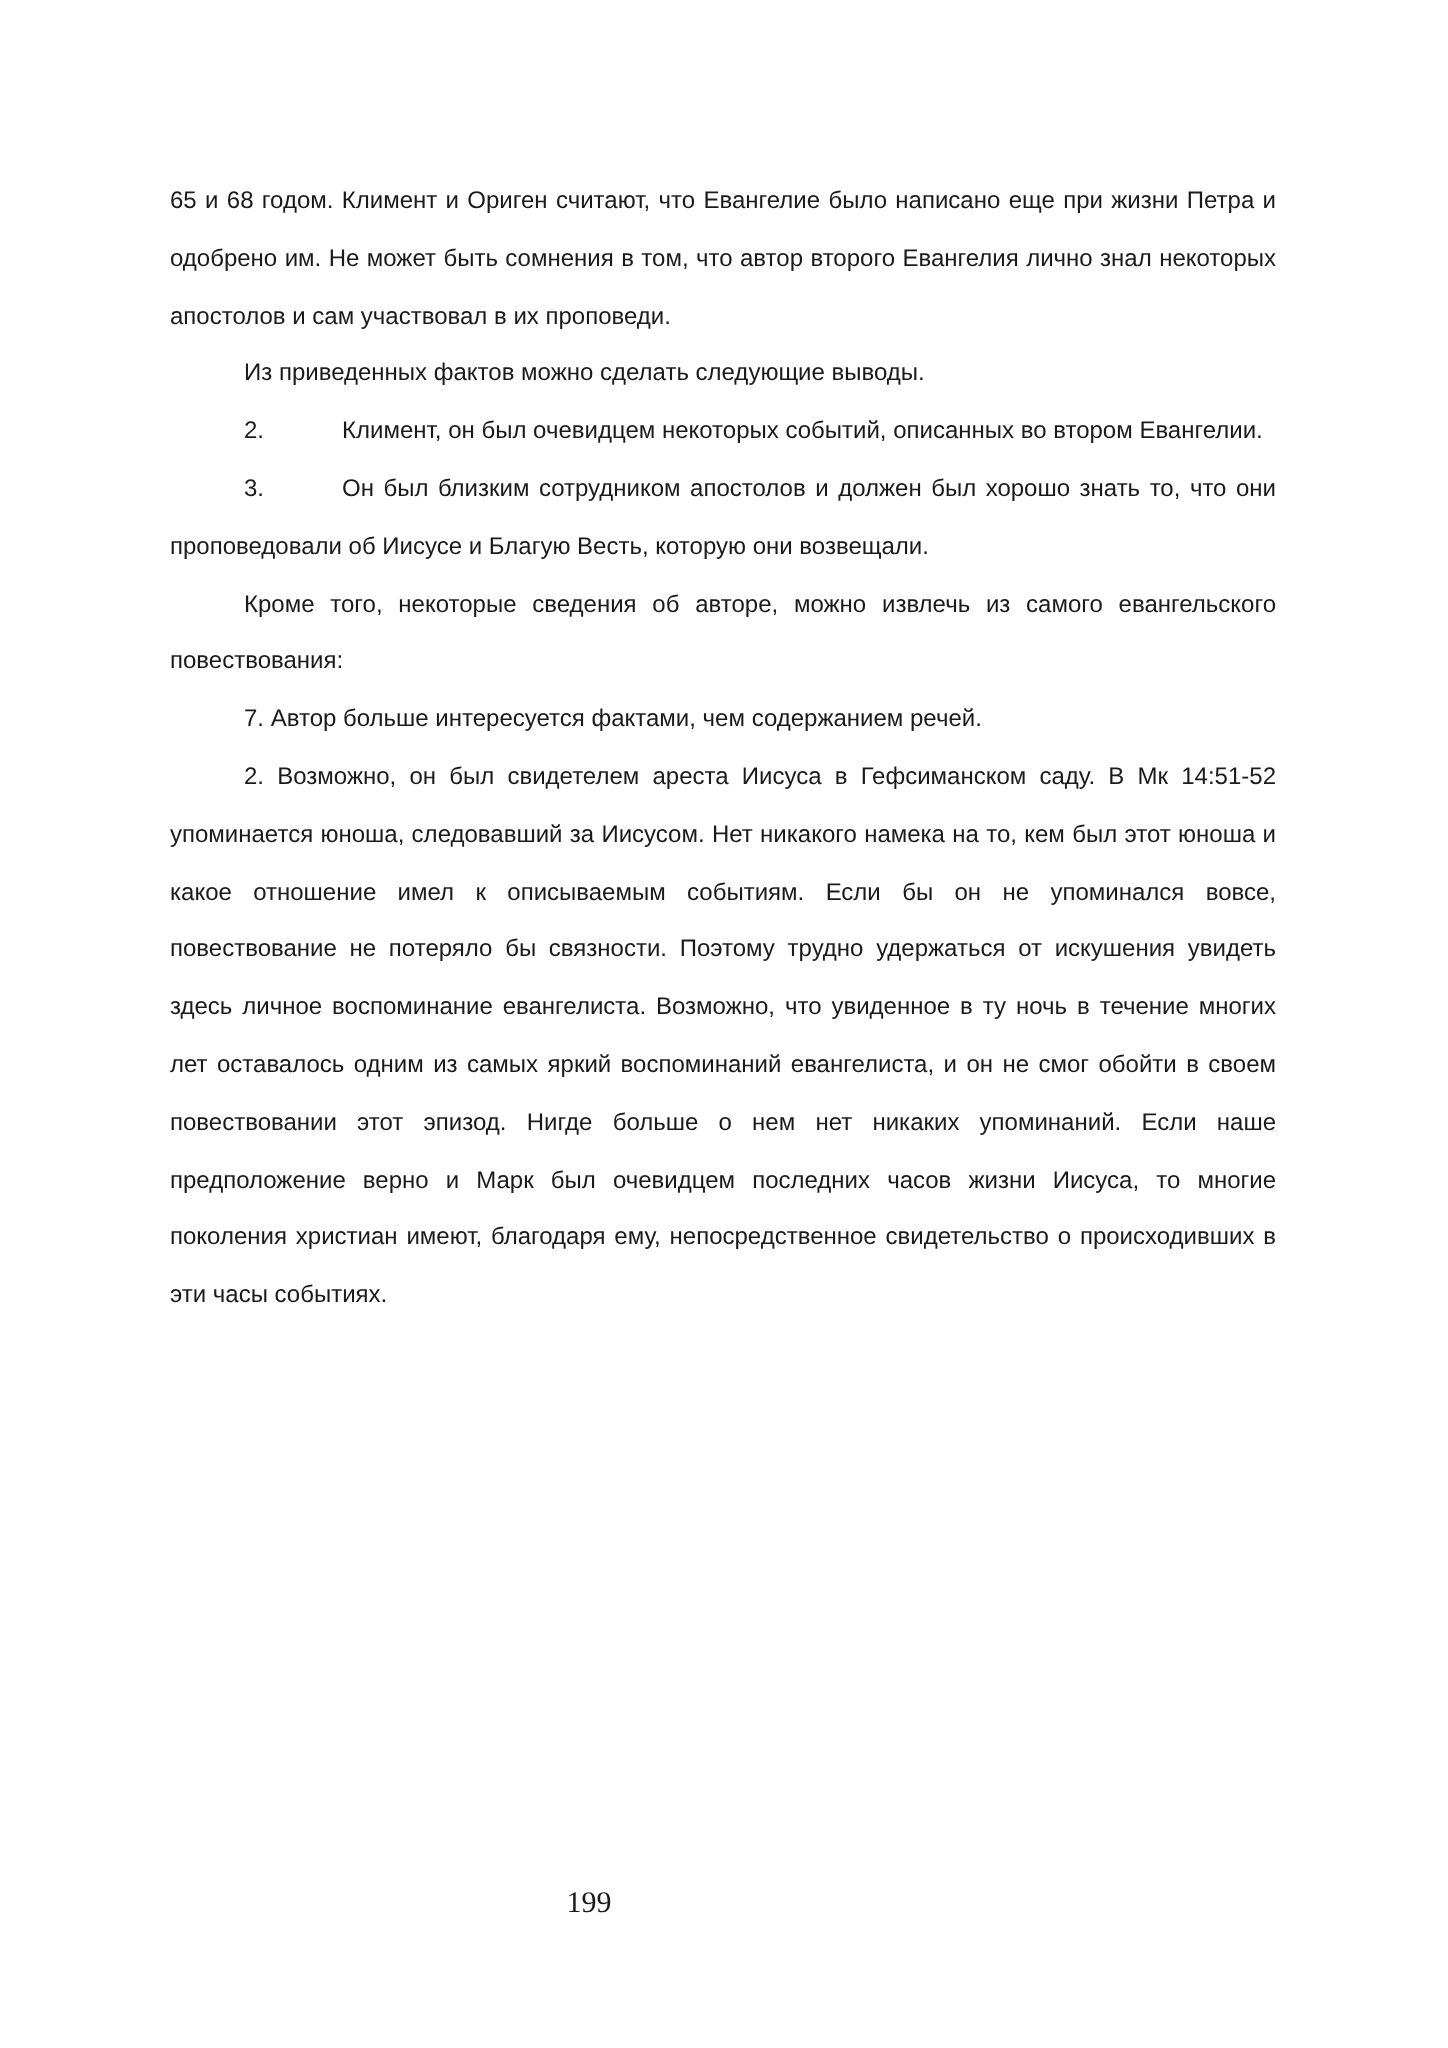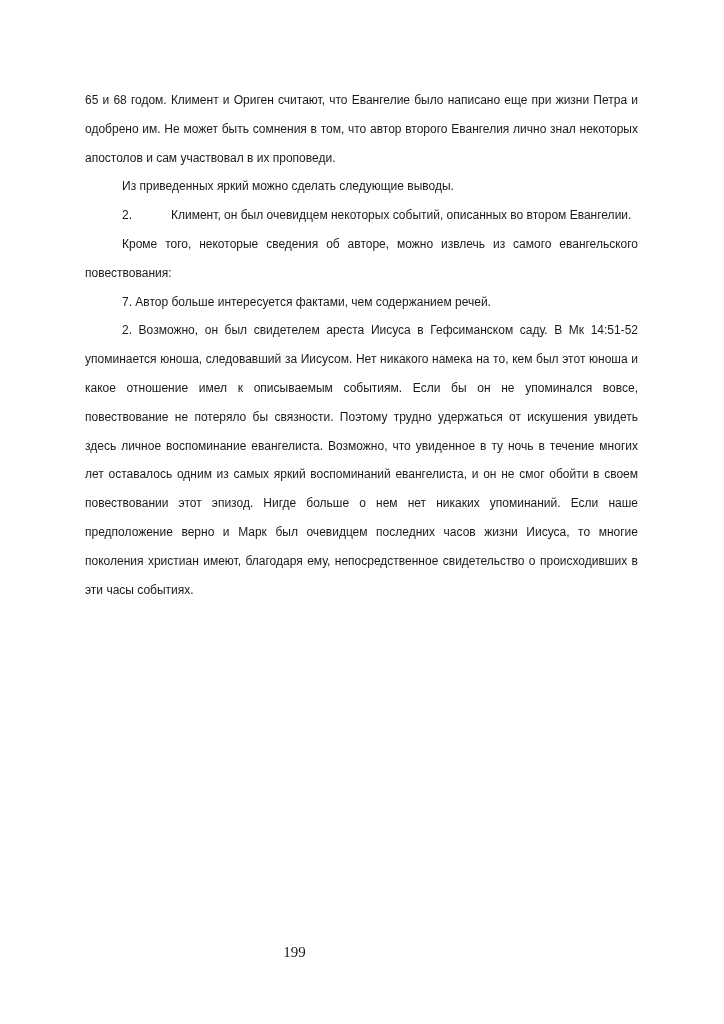--- a/index.html
+++ b/index.html
@@ -21,20 +21,21 @@
     position: absolute; left: 0; width: 589px; top: 944px; text-align: center;
     font-family: "Liberation Serif", "DejaVu Serif", serif; font-size: 15px; color: #1a1a1a;
   }
 </style>
 </head>
 <body>
 
 <div class="page">
   <div class="text">
     <p class="p noindent line-last">65 и 68 годом. Климент и Ориген считают, что Евангелие было написано еще при жизни Петра и одобрено им. Не может быть сомнения в том, что автор второго Евангелия лично знал некоторых апостолов и сам участвовал в их проповеди.</p>
-    <p class="p line-last">Из приведенных яркий можно сделать следующие выводы.</p>
+    <p class="p line-last">Из приведенных фактов можно сделать следующие выводы.</p>
     <p class="li line-last"><span class="num">2.</span><span>Климент, он был очевидцем некоторых событий, описанных во втором Евангелии.</span></p>
+    <p class="li line-last"><span class="num">3.</span><span>Он был близким сотрудником апостолов и должен был хорошо знать то, что они проповедовали об Иисусе и Благую Весть, которую они возвещали.</span></p>
     <p class="p line-last">Кроме того, некоторые сведения об авторе, можно извлечь из самого евангельского повествования:</p>
     <p class="p line-last">7. Автор больше интересуется фактами, чем содержанием речей.</p>
     <p class="p line-last">2. Возможно, он был свидетелем ареста Иисуса в Гефсиманском саду. В Мк 14:51-52 упоминается юноша, следовавший за Иисусом. Нет никакого намека на то, кем был этот юноша и какое отношение имел к описываемым событиям. Если бы он не упоминался вовсе, повествование не потеряло бы связности. Поэтому трудно удержаться от искушения увидеть здесь личное воспоминание евангелиста. Возможно, что увиденное в ту ночь в течение многих лет оставалось одним из самых яркий воспоминаний евангелиста, и он не смог обойти в своем повествовании этот эпизод. Нигде больше о нем нет никаких упоминаний. Если наше предположение верно и Марк был очевидцем последних часов жизни Иисуса, то многие поколения христиан имеют, благодаря ему, непосредственное свидетельство о происходивших в эти часы событиях.</p>
   </div>
   <div class="pagenum">199</div>
 </div>
 
 </body></html>

